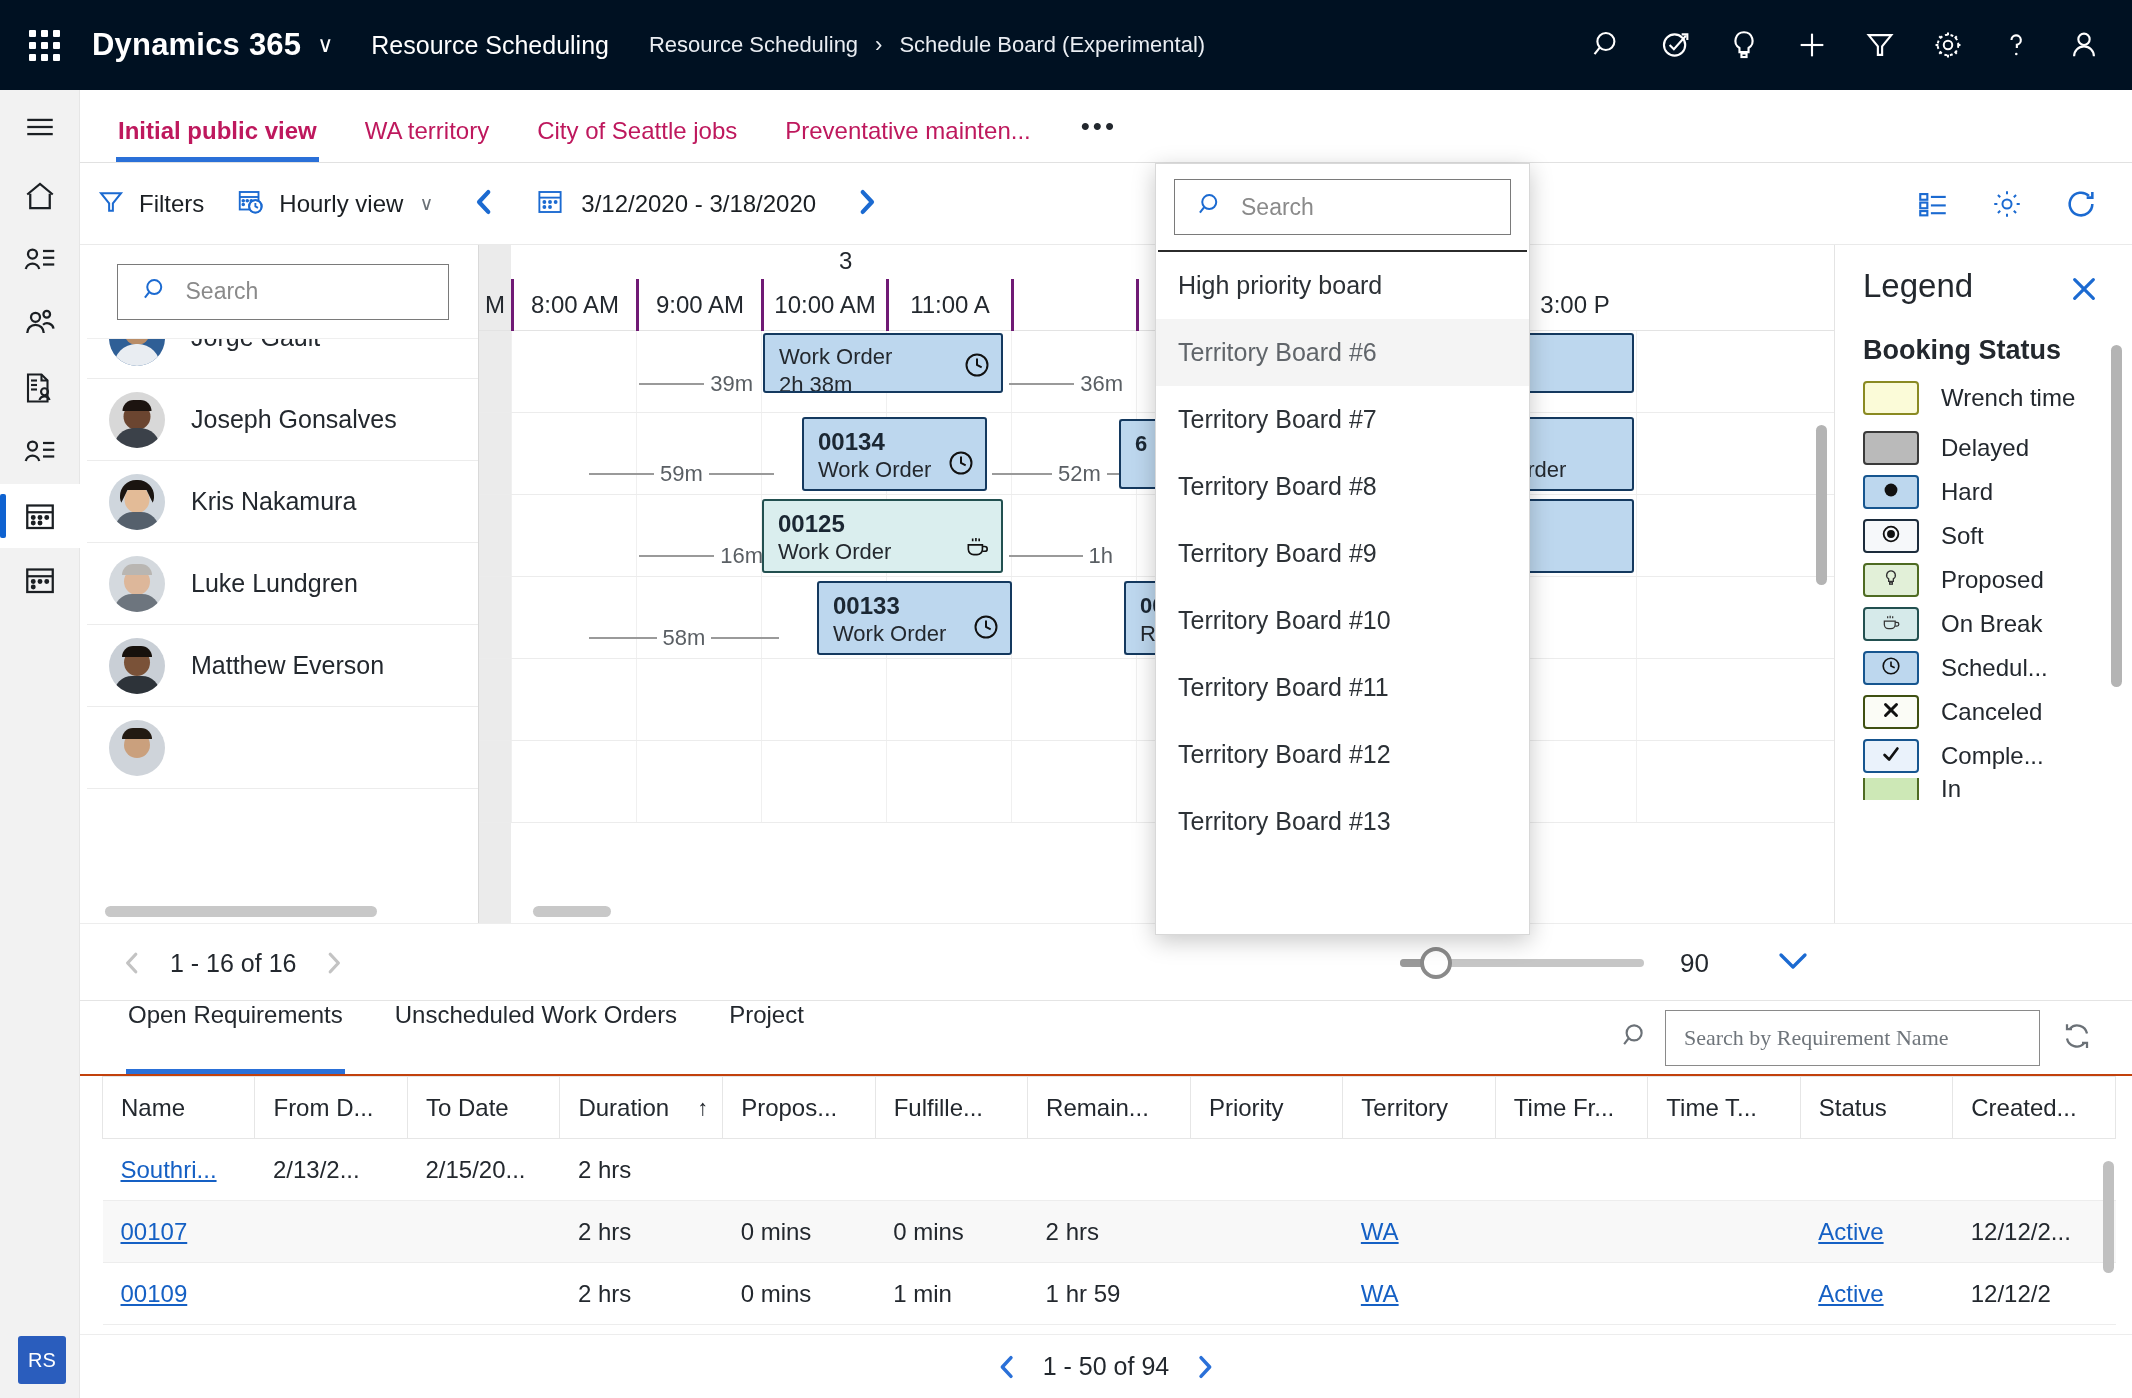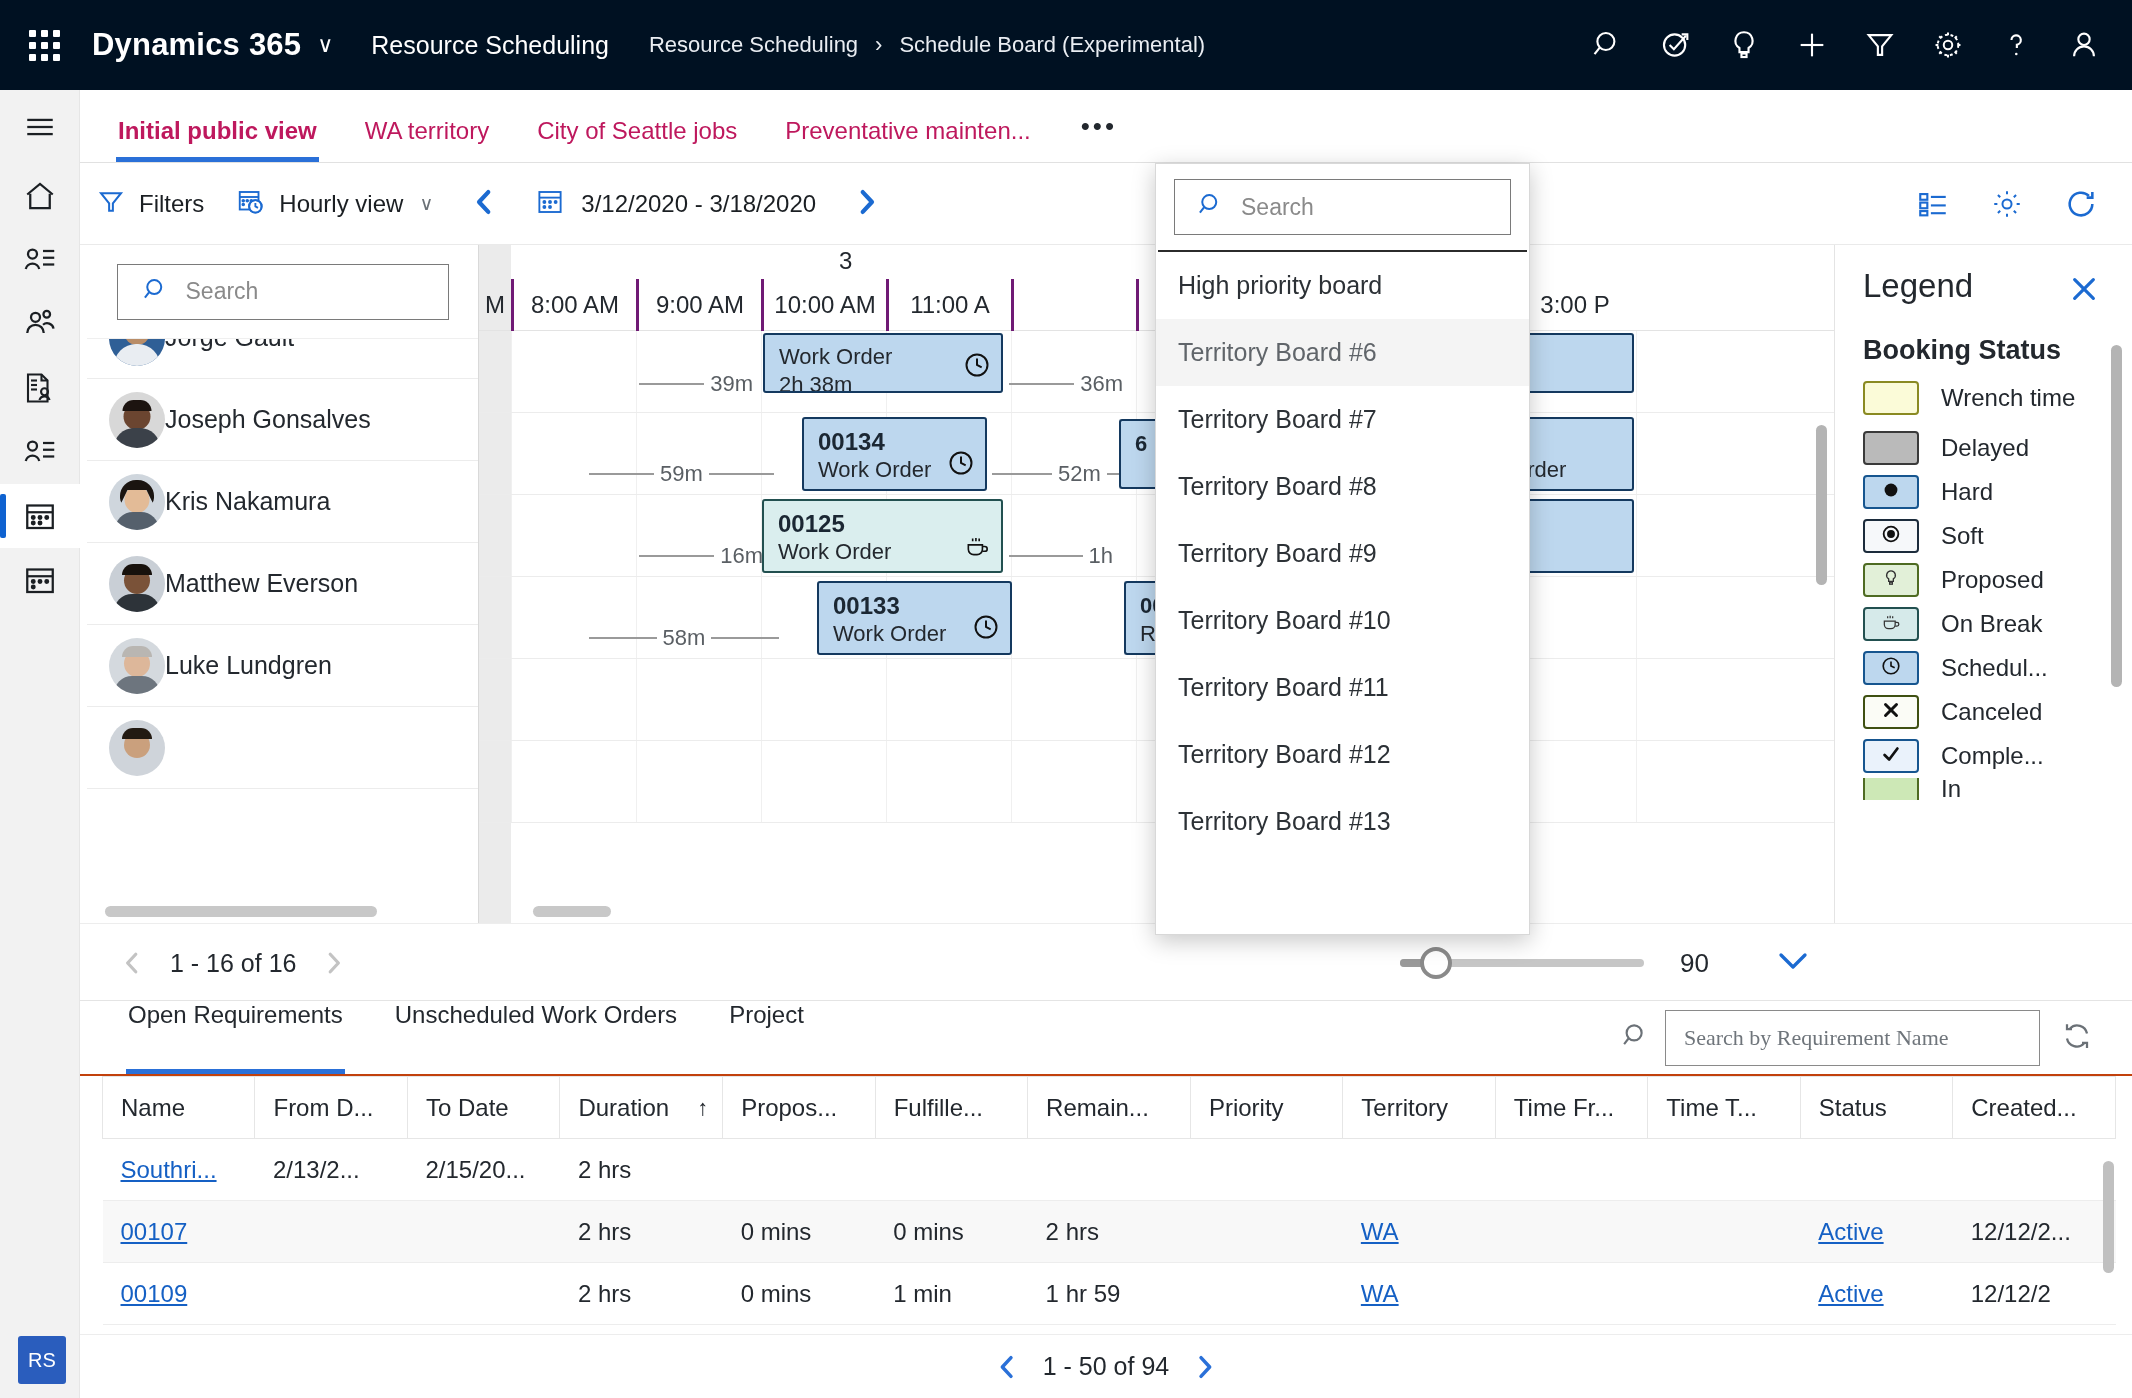--- a/index.html
+++ b/index.html
@@ -74,21 +74,21 @@
     width: 332px; height: 56px; border: 1px solid #7a7a7a; background: #fff;
     display: flex; align-items: center; padding-left: 24px;
   }
   .res-search input {
     border: 0; outline: 0; font-size: 23px; color: #1b1f23; margin-left: 16px;
     width: 250px; font-family: "Liberation Sans", sans-serif; background: transparent;
   }
   .res-search input::placeholder { color: #8a8a8a; }
   .res-row { height: 82px; display: flex; align-items: center; padding-left: 22px; border-bottom: 1px solid #ececec; }
   .avatar { width: 56px; height: 56px; border-radius: 50%; overflow: hidden; flex: none; position: relative; }
-  .res-name { font-size: 25px; color: #23282e; }
+  .res-name { font-size: 25px; color: #23282e; margin-left: 26px; }
   .res-clip { height: 584px; position: relative; overflow: hidden; }
   .res-hscroll { position: absolute; left: 18px; bottom: 6px; width: 272px; height: 11px; background: #c8c8c8; border-radius: 6px; }
 
   
   .gridpanel { position: absolute; top: 245px; left: 479px; width: 1355px; height: 678px; background: #fff; overflow: hidden; }
   .grid-gutter { position: absolute; left: 0; top: 0; width: 32px; height: 678px; background: #ebebeb; }
   .timehdr { position: absolute; left: 0; top: 0; height: 86px; width: 1355px; border-bottom: 1px solid #e3e3e3; }
   .timehdr-top { height: 34px; width: 100%; }
   .time-cells { position: absolute; top: 34px; left: 0; height: 52px; display: flex; }
   .time-cell { width: 125px; height: 52px; border-left: 3px solid #701a75; display: flex; align-items: center; justify-content: center; font-size: 24px; color: #23282e; }
@@ -450,34 +450,34 @@
       </div>
       <div class="res-row">
         <div class="avatar" style="background:#cfd6dd;">
           <div style="position:absolute;left:50%;top:12px;transform:translateX(-50%);width:25px;height:27px;border-radius:50%;background:#e3bb97;"></div>
           <div style="position:absolute;left:50%;top:6px;transform:translateX(-50%);width:34px;height:26px;border-radius:16px 16px 8px 8px;background:#1a1410;clip-path:polygon(0 0,100% 0,100% 100%,78% 40%,22% 40%,0 100%);"></div>
           <div style="position:absolute;left:50%;bottom:0;transform:translateX(-50%);width:44px;height:18px;border-radius:20px 20px 0 0;background:#55606c;"></div>
         </div>
         <div class="res-name">Kris Nakamura</div>
       </div>
       <div class="res-row">
+        <div class="avatar" style="background:#d4d9de;">
+          <div style="position:absolute;left:50%;top:12px;transform:translateX(-50%);width:26px;height:27px;border-radius:50%;background:#ddb79a;"></div>
+          <div style="position:absolute;left:50%;top:8px;transform:translateX(-50%);width:30px;height:11px;border-radius:14px 14px 0 0;background:#b9b6b2;"></div>
+          <div style="position:absolute;left:50%;bottom:0;transform:translateX(-50%);width:46px;height:18px;border-radius:20px 20px 0 0;background:#6d757e;"></div>
+        </div>
+        <div class="res-name">Luke Lundgren</div>
+      </div>
+      <div class="res-row">
         <div class="avatar" style="background:#c9cfd6;">
           <div style="position:absolute;left:50%;top:11px;transform:translateX(-50%);width:26px;height:27px;border-radius:50%;background:#7a5238;"></div>
           <div style="position:absolute;left:50%;top:8px;transform:translateX(-50%);width:30px;height:11px;border-radius:14px 14px 0 0;background:#17110c;"></div>
           <div style="position:absolute;left:50%;bottom:0;transform:translateX(-50%);width:46px;height:18px;border-radius:20px 20px 0 0;background:#2d3339;"></div>
         </div>
         <div class="res-name">Matthew Everson</div>
-      </div>
-      <div class="res-row">
-        <div class="avatar" style="background:#d4d9de;">
-          <div style="position:absolute;left:50%;top:12px;transform:translateX(-50%);width:26px;height:27px;border-radius:50%;background:#ddb79a;"></div>
-          <div style="position:absolute;left:50%;top:8px;transform:translateX(-50%);width:30px;height:11px;border-radius:14px 14px 0 0;background:#b9b6b2;"></div>
-          <div style="position:absolute;left:50%;bottom:0;transform:translateX(-50%);width:46px;height:18px;border-radius:20px 20px 0 0;background:#6d757e;"></div>
-        </div>
-        <div class="res-name">Luke Lundgren</div>
       </div>
       <div class="res-row">
         <div class="avatar" style="background:#cfd4da;">
           <div style="position:absolute;left:50%;top:12px;transform:translateX(-50%);width:26px;height:26px;border-radius:50%;background:#caa07d;"></div>
           <div style="position:absolute;left:50%;top:8px;transform:translateX(-50%);width:30px;height:11px;border-radius:14px 14px 0 0;background:#221a12;"></div>
         </div>
         <div class="res-name"></div>
       </div>
       <div class="res-hscroll"></div>
     </div>

